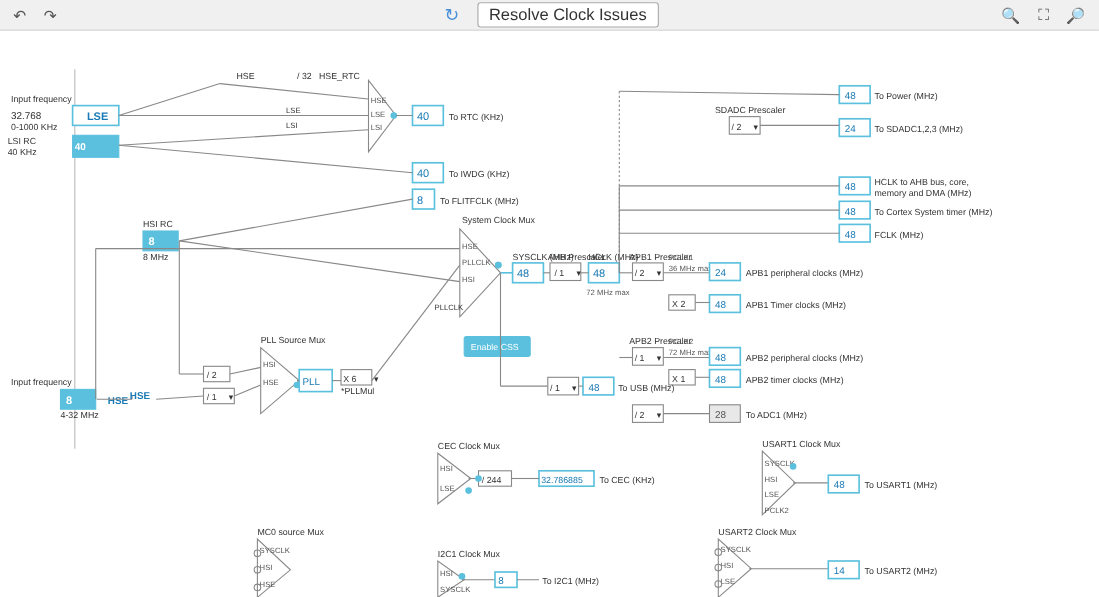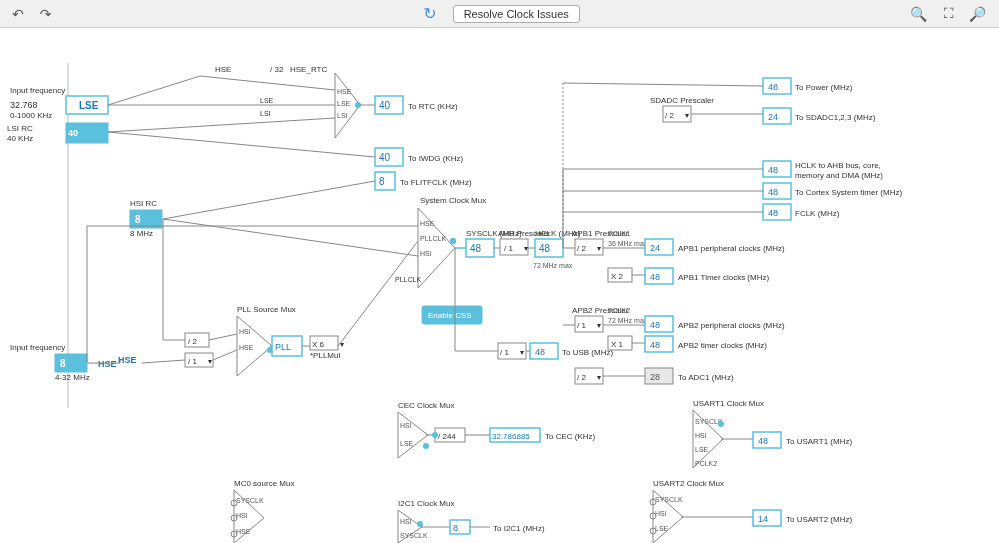--- a/index.html
+++ b/index.html
@@ -45,21 +45,21 @@
       cursor: pointer;
       font-size: 14px;
       color: #555;
       padding: 2px 4px;
     }
     .resolve-btn {
       background: white;
       border: 1px solid #aaa;
       border-radius: 3px;
       padding: 2px 10px;
-      font-size: 11px;
+      font-size: 15px;
       cursor: pointer;
       color: #333;
     }
     .main-content {
       display: flex;
       width: 999px;
       height: 515px;
       background: white;
       overflow: hidden;
       position: relative;

